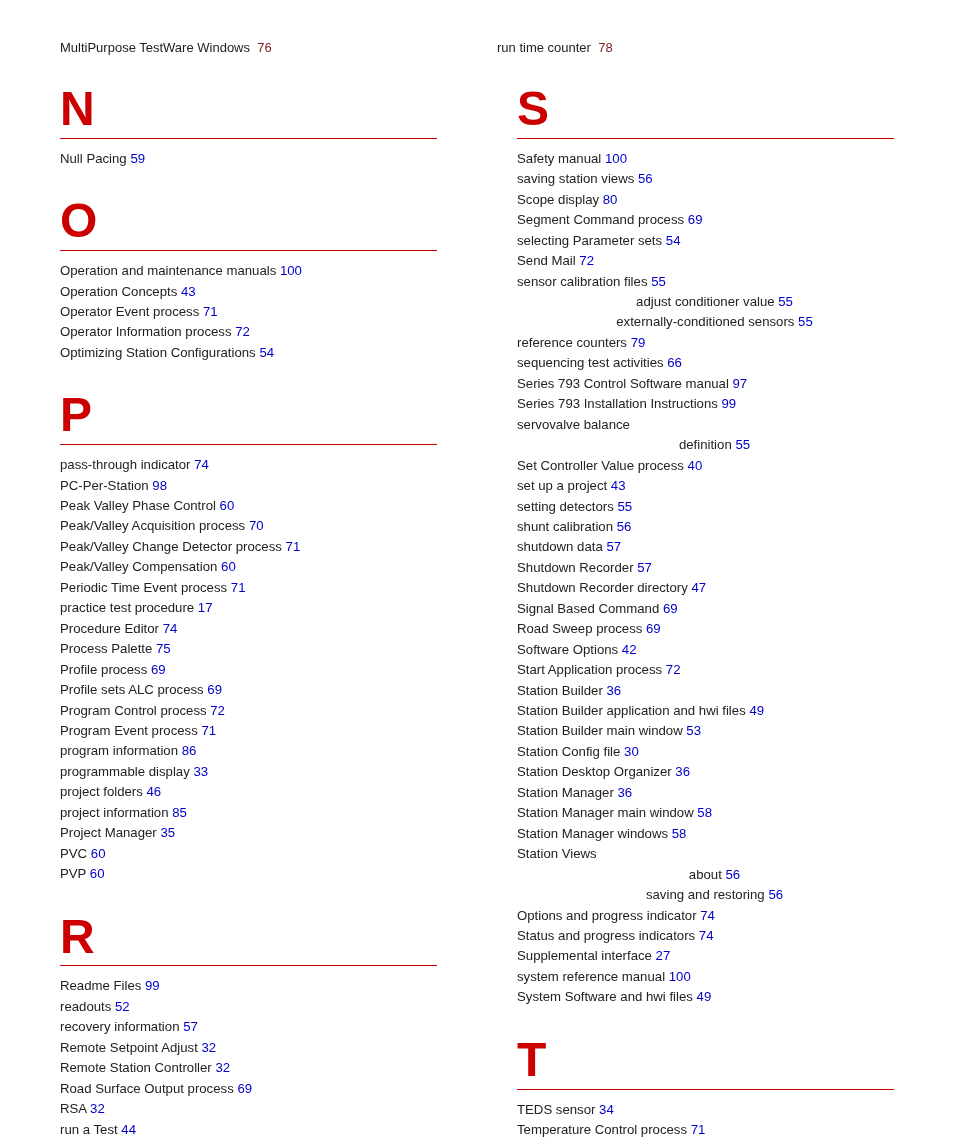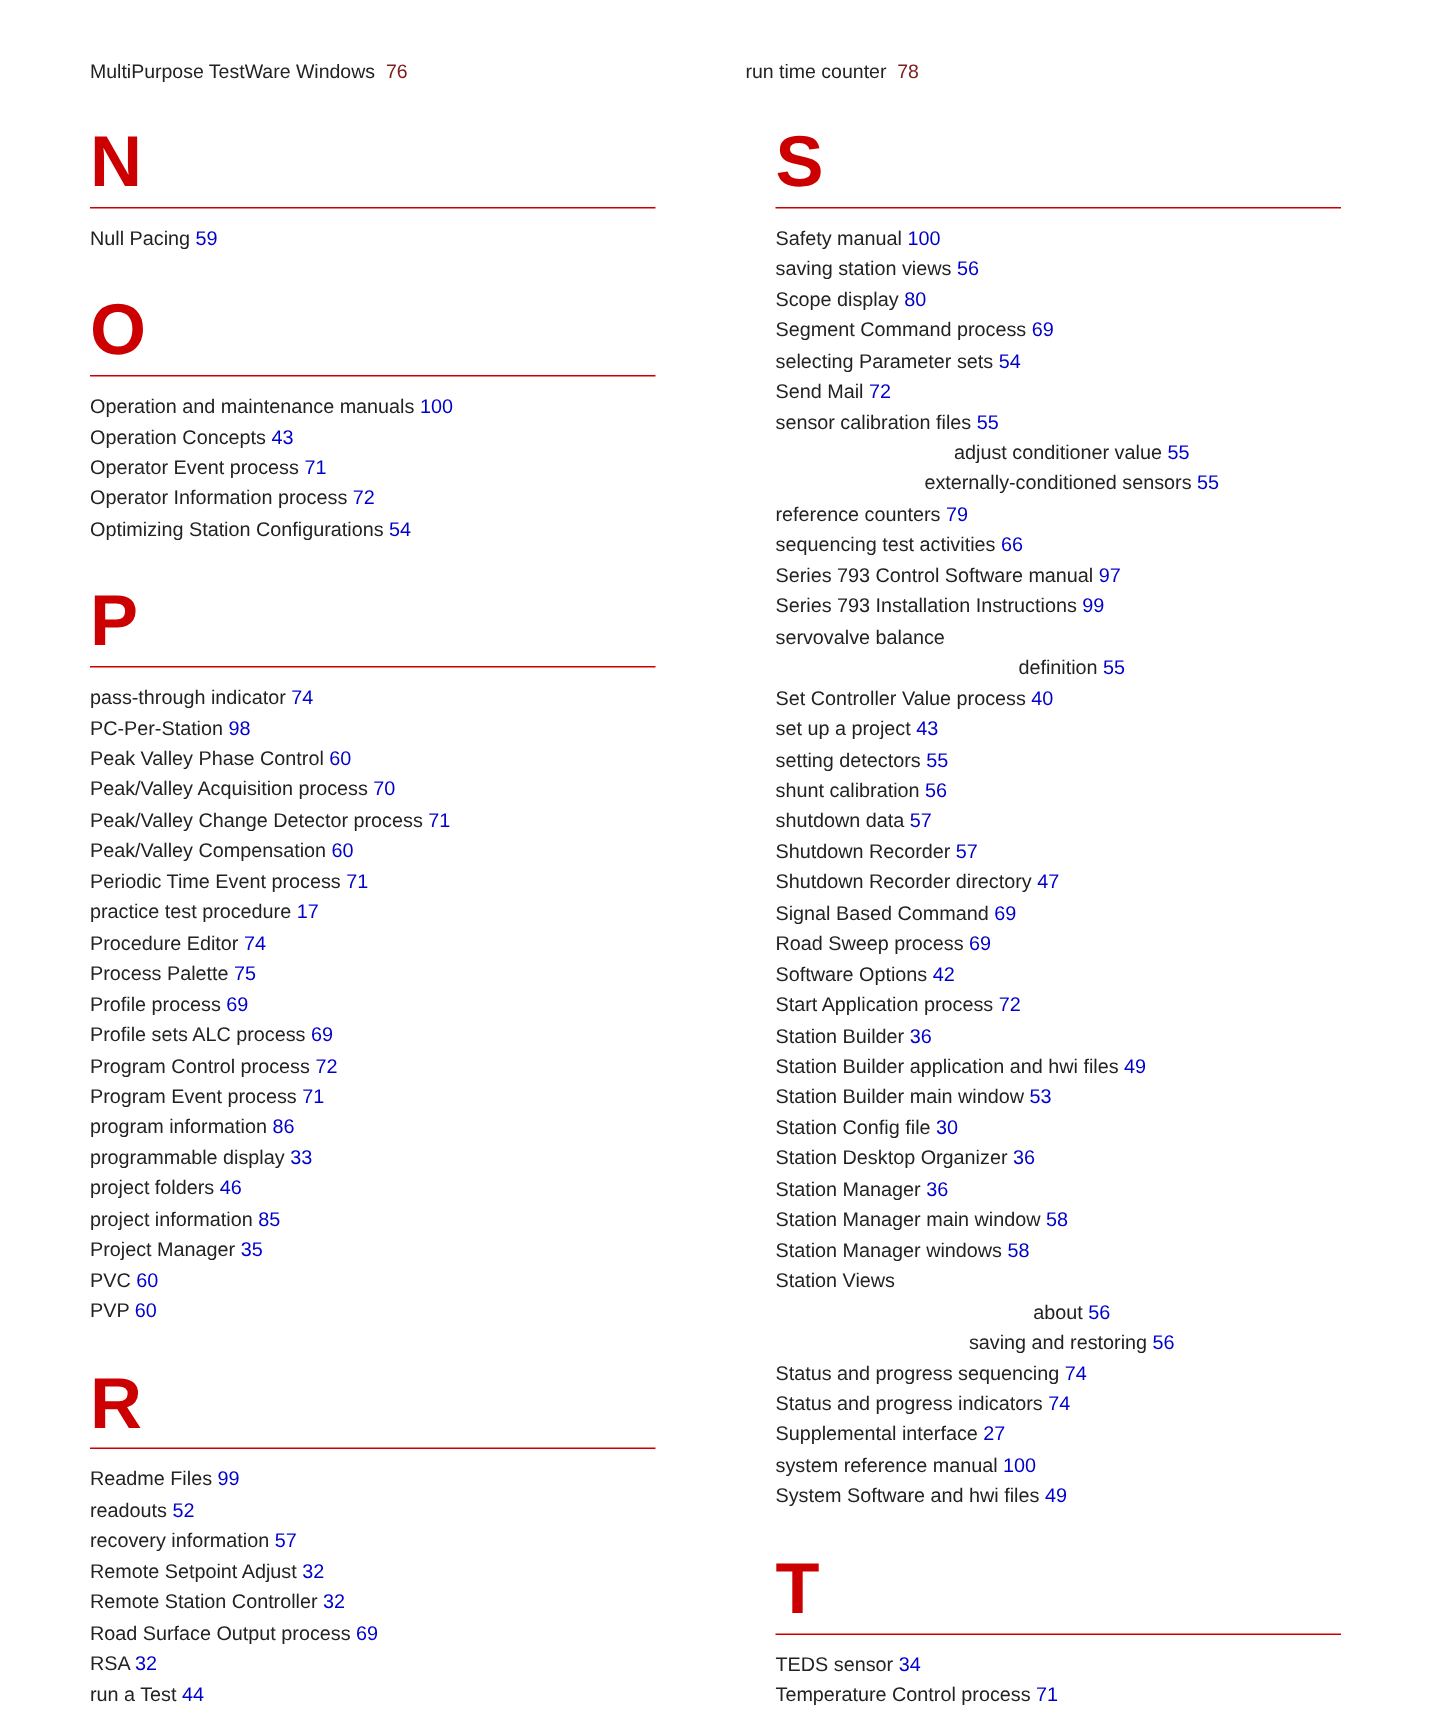--- a/index.html
+++ b/index.html
@@ -180,21 +180,21 @@
         <div class="index-entry"><span>Station Builder application and hwi files</span>  <span class="num">49</span></div>
         <div class="index-entry"><span>Station Builder main window</span>  <span class="num">53</span></div>
         <div class="index-entry"><span>Station Config file</span>  <span class="num">30</span></div>
         <div class="index-entry"><span>Station Desktop Organizer</span>  <span class="num">36</span></div>
         <div class="index-entry"><span>Station Manager</span>  <span class="num">36</span></div>
         <div class="index-entry"><span>Station Manager main window</span>  <span class="num">58</span></div>
         <div class="index-entry"><span>Station Manager windows</span>  <span class="num">58</span></div>
         <div class="index-entry"><span>Station Views</span></div>
         <div class="index-entry indent"><span>about</span>  <span class="num">56</span></div>
         <div class="index-entry indent"><span>saving and restoring</span>  <span class="num">56</span></div>
-        <div class="index-entry"><span>Status and progress sequencing</span>  <span class="num">74</span></div>
+        <div class="index-entry"><span>Options and progress indicator</span>  <span class="num">74</span></div>
         <div class="index-entry"><span>Status and progress indicators</span>  <span class="num">74</span></div>
         <div class="index-entry"><span>Supplemental interface</span>  <span class="num">27</span></div>
         <div class="index-entry"><span>system reference manual</span>  <span class="num">100</span></div>
         <div class="index-entry"><span>System Software and hwi files</span>  <span class="num">49</span></div>
         <div style="height: 8px;"></div>
         <div class="section-letter">T</div>
         <hr class="section-divider">
         <div class="index-entry"><span>TEDS sensor</span>  <span class="num">34</span></div>
         <div class="index-entry"><span>Temperature Control process</span>  <span class="num">71</span></div>
       </div>

